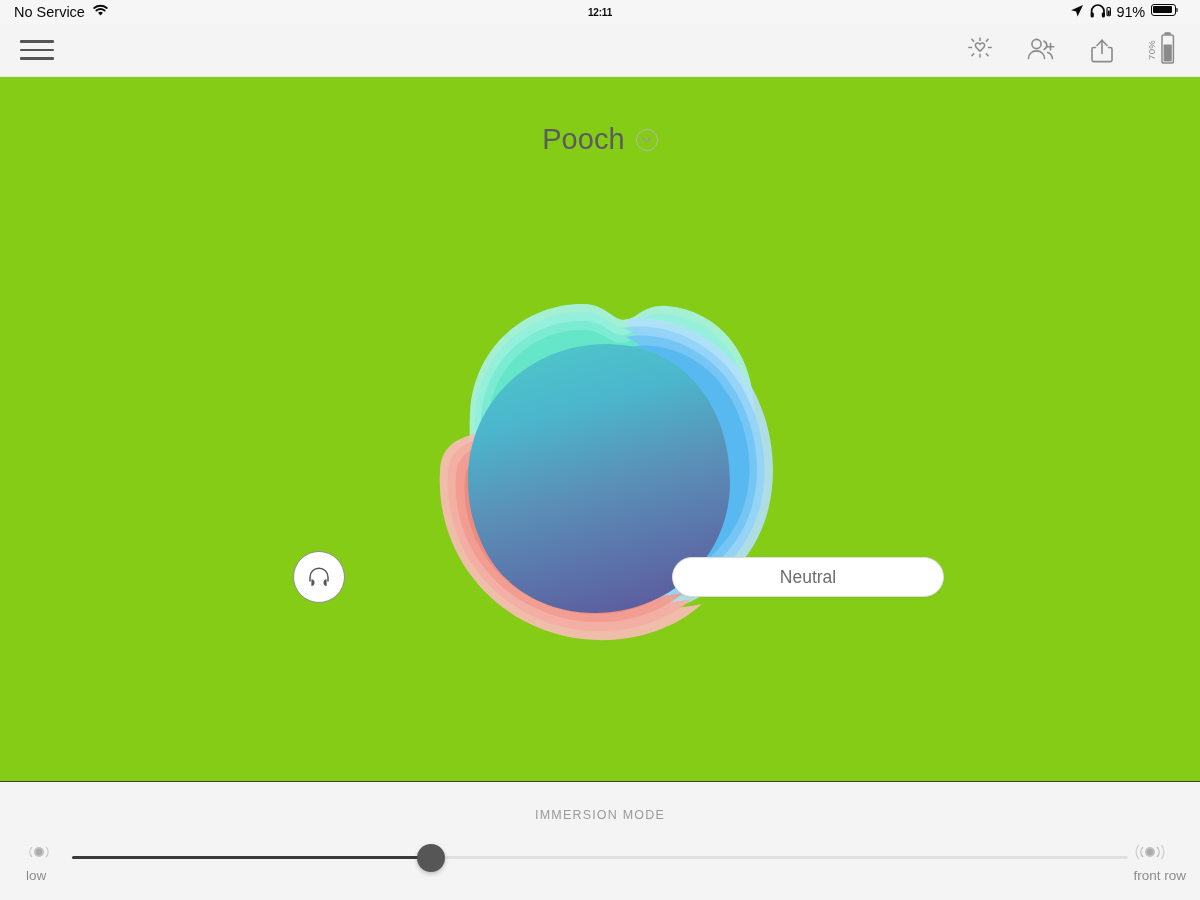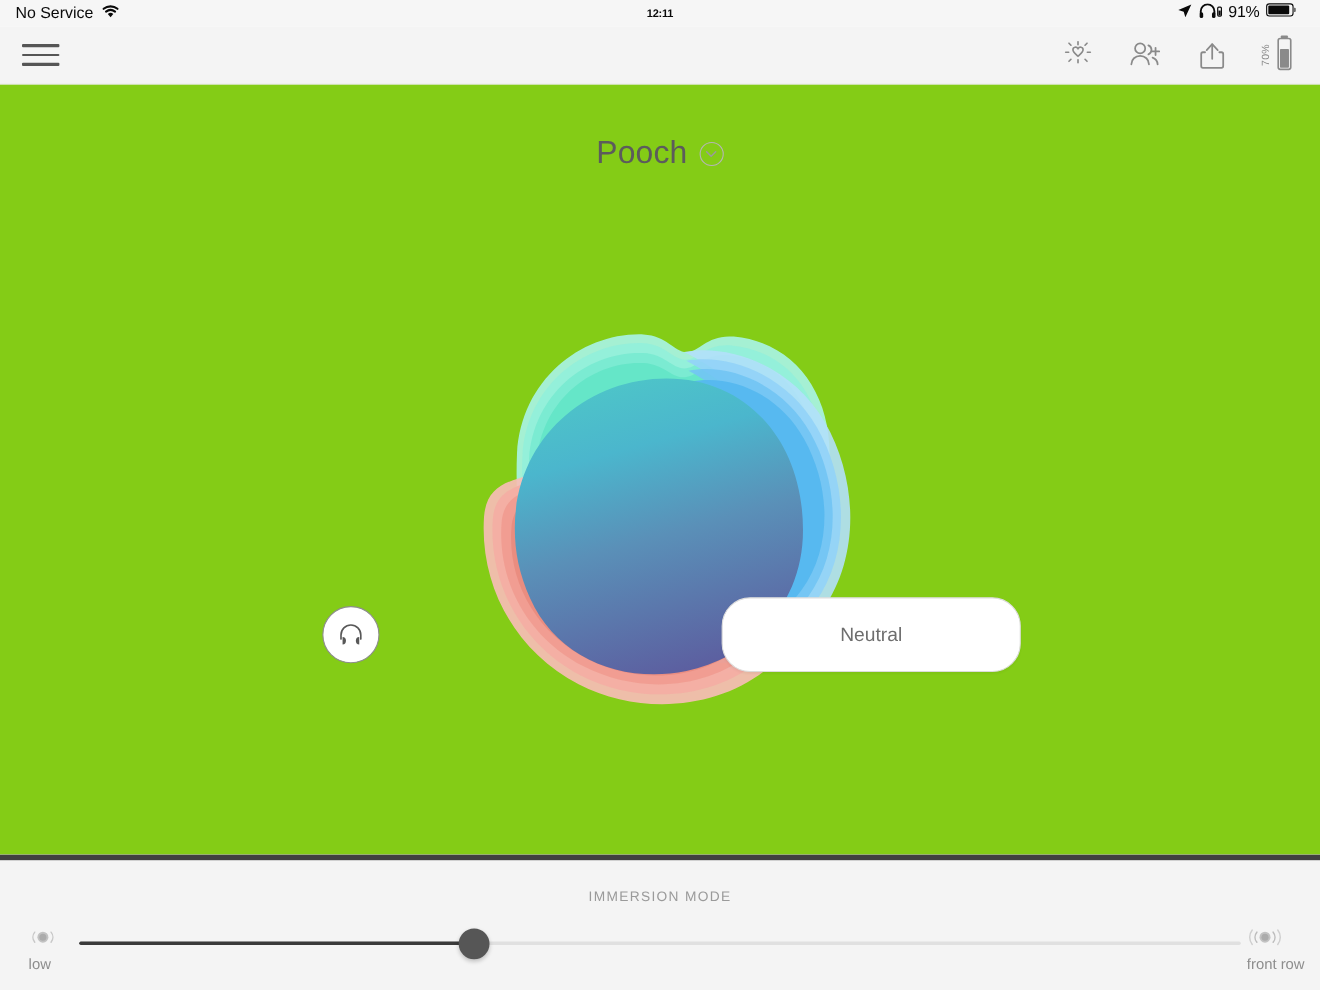--- a/index.html
+++ b/index.html
@@ -192,23 +192,23 @@
     border: 1.4px solid #8e8e8e;
     border-radius: 50%;
     display: flex;
     align-items: center;
     justify-content: center;
     cursor: pointer;
     background: #fff;
   }
   .segmented {
     position: absolute;
-    left: 656px;
+    left: 672px;
     width: 272px;
-    height: 68px;
+    height: 40px;
     border: 1.3px solid #dcdcdc;
     border-radius: 26px;
     background: #fff;
     display: flex;
     align-items: center;
     box-sizing: border-box;
     box-shadow: 0 1px 2px rgba(0,0,0,0.04);
   }
   .seg {
     flex: 1 1 50%;
@@ -229,21 +229,21 @@
     margin: -1px -2px -1px 0;
     height: calc(100% + 2px);
     flex: 1 1 57%;
   }
 
   
   .footer {
     flex: 0 0 auto;
     height: 118px;
     background: #f4f4f4;
-    border-top: 5px solid #404040;
+    border-top: 1px solid #404040;
     position: relative;
   }
   .immersion-label {
     text-align: center;
     font-size: 12.5px;
     letter-spacing: 1.2px;
     color: #9a9a9a;
     padding-top: 26px;
   }
   .slider-area {

